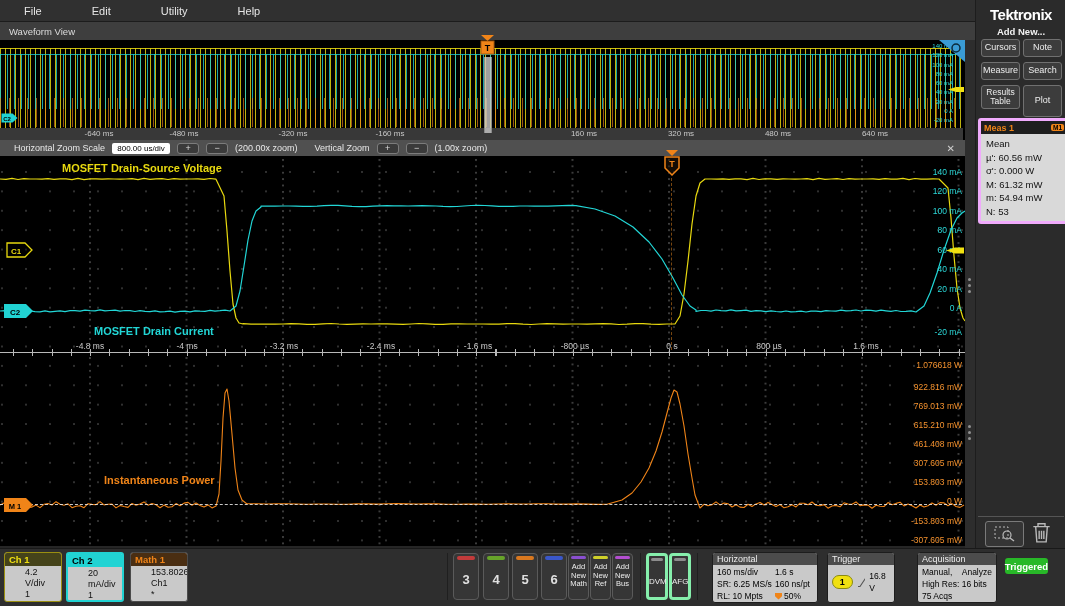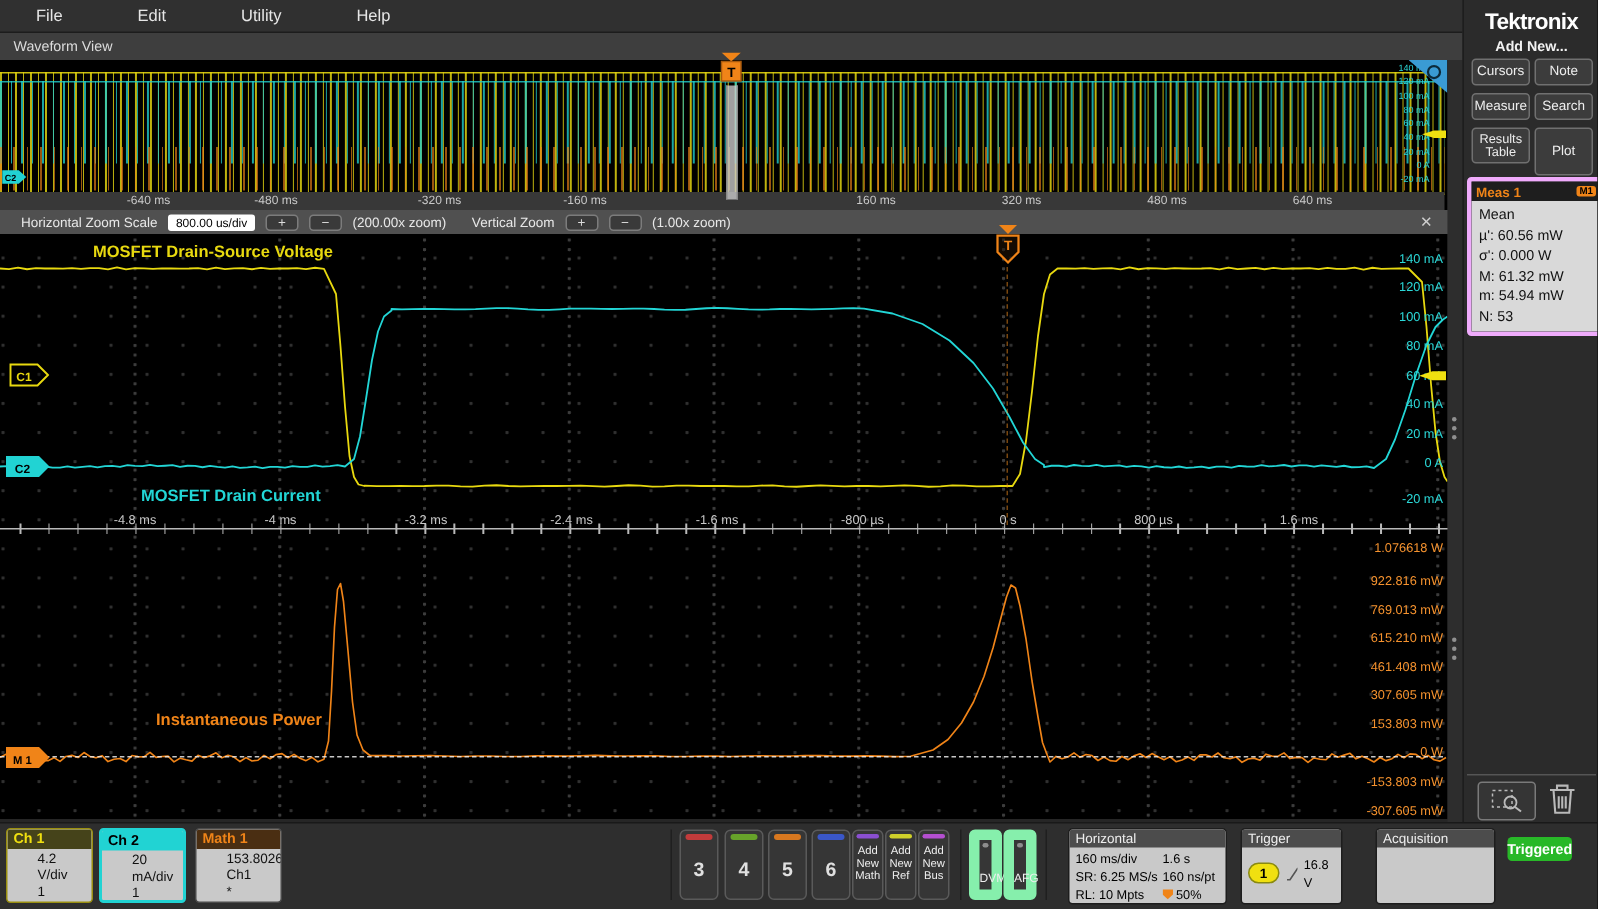--- a/index.html
+++ b/index.html
@@ -86,21 +86,21 @@
   .badge{position:absolute;top:3px;width:58px;height:50px;border-radius:3px;overflow:hidden;background:#c9c9c9;box-sizing:border-box;cursor:pointer;}
   .badge .hdr{height:13px;font-size:9.5px;font-weight:bold;padding:1px 0 0 4px;box-sizing:border-box;}
   .badge .rows{font-size:9px;color:#111;padding:1px 20px;line-height:11px;}
   .proberow{display:flex;justify-content:space-between;align-items:center;flex-direction:column;}
   .numbtn{position:absolute;top:4px;width:26px;height:47px;background:#363636;border:1px solid #5a5a5a;border-radius:4px;box-sizing:border-box;cursor:pointer;}
   .numbtn .strip{height:4px;border-radius:2px;margin:2px 3px 0 3px;}
   .numbtn .n{text-align:center;font-size:13px;font-weight:bold;color:#e0e0e0;margin-top:12px;}
   .addbtn{position:absolute;top:4px;width:21px;height:47px;background:#363636;border:1px solid #5a5a5a;border-radius:4px;box-sizing:border-box;cursor:pointer;}
   .addbtn .strip{height:3px;border-radius:2px;margin:2px 2px 0 2px;}
   .addbtn .t{font-size:7.5px;color:#eee;text-align:center;line-height:8.5px;margin-top:4px;}
-  .toolbtn{position:absolute;top:4px;width:22px;height:47px;background:#363636;border:7px solid #86efac;border-radius:4px;box-sizing:border-box;cursor:pointer;}
+  .toolbtn{position:absolute;top:4px;width:22px;height:47px;background:#363636;border:3px solid #86efac;border-radius:4px;box-sizing:border-box;cursor:pointer;}
   .toolbtn .strip{height:3px;border-radius:2px;margin:2px 2px 0 2px;background:#8d8d8d;}
   .toolbtn .t{font-size:8px;color:#eee;text-align:center;margin-top:16px;}
   .panel{position:absolute;top:3px;height:51px;background:#c9c9c9;border-radius:3px;overflow:hidden;border:1px solid #1d1d1d;box-sizing:border-box;cursor:pointer;}
   .panel .phdr{height:12px;background:#4c4c4c;color:#eee;font-size:9px;padding:0 0 0 4px;line-height:12px;}
   .panel .pbody{font-size:8.5px;color:#000;padding:1px 4px;line-height:12px;}
   .hrow{display:flex;}
   .hrow .c1{width:58px;}
   .vdiv{position:absolute;top:4px;width:1px;height:47px;background:#1f1f1f;}
   #triggered{position:absolute;left:1005px;top:9px;width:43px;height:16px;background:#28b828;border-radius:3px;color:#fff;font-size:9.5px;font-weight:bold;display:flex;align-items:center;justify-content:center;}
   .trig-pill{display:inline-block;width:22px;height:12px;background:#f0e010;border:1px solid #8a8a10;border-radius:7px;color:#000;font-size:9px;font-weight:bold;text-align:center;line-height:12px;}
@@ -430,18 +430,26 @@
         <span class="trig-pill">1</span>
         <svg width="10" height="11">
             <path d="M1 9.5 h2 l5 -7.5 h1" stroke="#555" fill="none" stroke-width="1.1"></path>
           </svg>
         <span>16.8 V</span>
       </div>
     </div>
 
     <div class="panel" style="left:917px;width:80px">
       <div class="phdr">Acquisition</div>
+      <div class="pbody">
+        <div class="hrow" style="justify-content:space-between">
+          <span>Manual,</span>
+          <span>Analyze</span>
+        </div>
+        <div>High Res: 16 bits</div>
+        <div>75 Acqs</div>
+      </div>
     </div>
 
     <div id="triggered">Triggered</div>
   </div>
 
 </div>
 
 </body></html>

